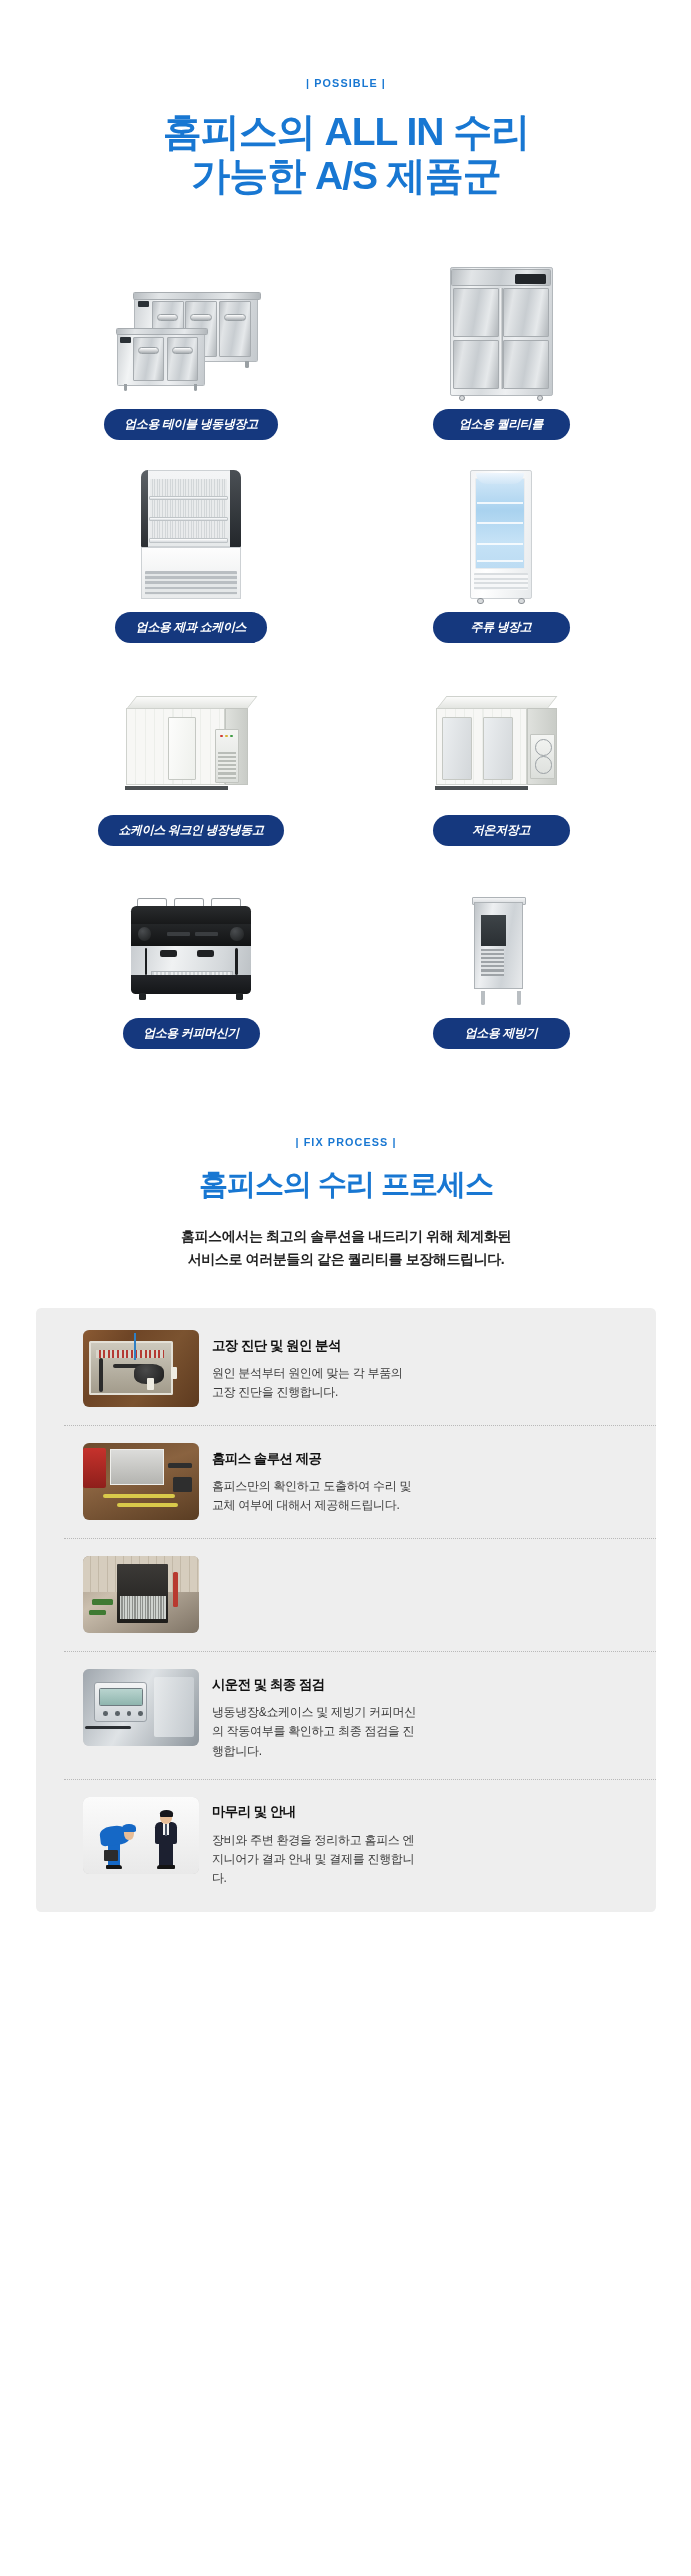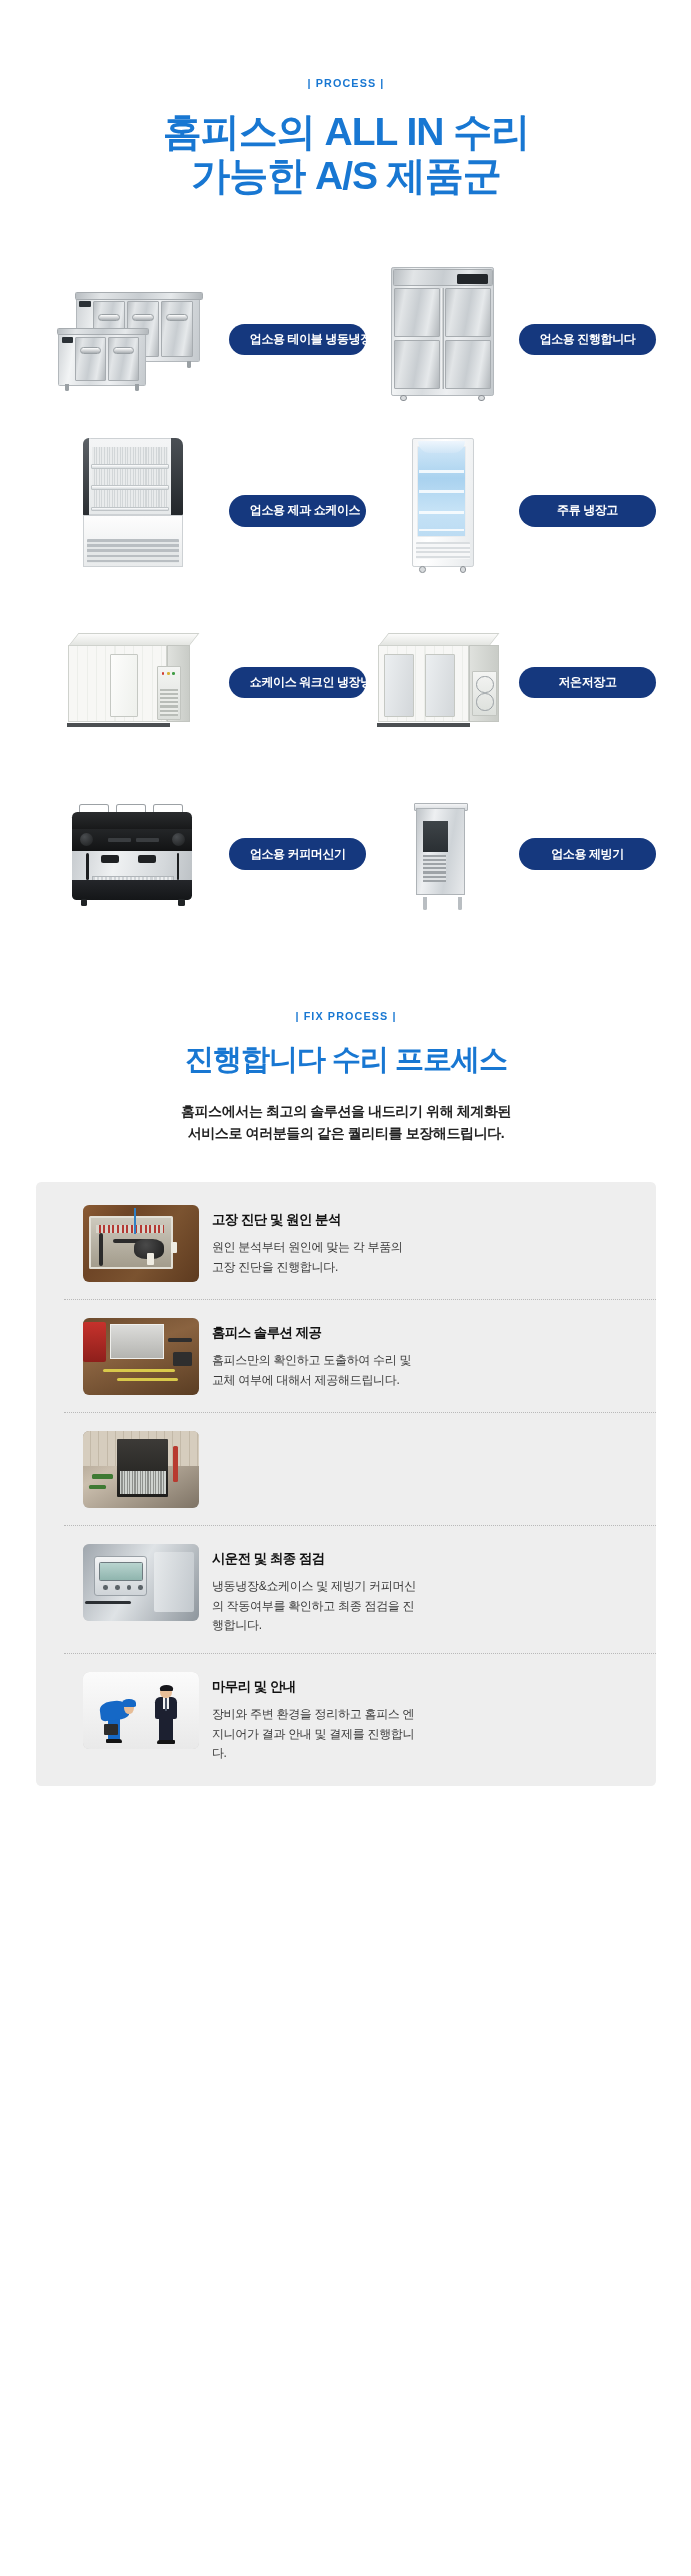--- a/index.html
+++ b/index.html
@@ -24,22 +24,23 @@
     line-height:1.14; letter-spacing:-1px;
   }
   .hero-title .ln { display:block; }
 
   
   .product-grid {
     display:grid; grid-template-columns:1fr 1fr;
     row-gap:0; column-gap:0; padding:28px 36px 20.6px;
   }
   .product-card {
-    display:flex; flex-direction:row; align-items:center;
+    display:flex; flex-direction:column; align-items:center;
     padding:7.2px 0 25px;
+    font-style:italic;
   }
   .product-figure {
     height:126px; width:100%;
     display:flex; align-items:flex-end; justify-content:center;
     margin-bottom:13.4px;
   }
   .pill {
     background:#15387e; color:#ffffff;
     border-radius:20.6px;
     font-size:12px; font-weight:800; letter-spacing:-0.4px;
@@ -260,21 +261,21 @@
   .t5 .s-shirt { position:absolute; left:38%; bottom:58%; width:24%; height:22%; background:#f2f2f2; }
   .t5 .s-tie { position:absolute; left:46%; bottom:56%; width:8%; height:22%; background:#4c5566; }
   .t5 .s-shoe { position:absolute; left:10%; bottom:-2%; width:78%; height:7%; background:#141414; border-radius:4.1px 1.5px 1.5px 1.5px; }
 </style>
 </head>
 <body>
 
 <div class="page">
 
   <section class="hero">
-    <div class="eyebrow">| PROCESS |</div>
+    <div class="eyebrow">| POSSIBLE |</div>
     <h1 class="hero-title">
       <span class="ln">홈피스의 ALL IN 수리</span>
       <span class="ln">가능한 A/S 제품군</span>
     </h1>
   </section>
 
   <section class="product-grid">
 
     <div class="product-card">
       <div class="product-figure">
@@ -320,21 +321,21 @@
             </div>
           <div class="up-door steel-d" style="left:3.1px;top:21.6px;width:46px;height:49px;"></div>
           <div class="up-door steel-d" style="right:3.1px;top:21.6px;width:46px;height:49px;"></div>
           <div class="up-door steel-d" style="left:3.1px;top:73px;width:46px;height:49px;"></div>
           <div class="up-door steel-d" style="right:3.1px;top:73px;width:46px;height:49px;"></div>
           <div style="position:absolute;left:50px;top:21.6px;width:3.1px;height:101px;background:linear-gradient(90deg,#fff,#9aa0a4);"></div>
           <span class="caster" style="left:9.3px;"></span>
             <span class="caster" style="right:9.3px;"></span>
         </div>
       </div>
-      <div class="pill">업소용 진행합니다</div>
+      <div class="pill">업소용 퀄리티를</div>
     </div>
 
     <div class="product-card">
       <div class="product-figure">
         <div class="sc-wrap appl">
           <div class="sc-top">
             <span class="sc-back"></span>
             <span class="shelf" style="top:25px;"></span>
             <span class="shelf" style="top:46px;"></span>
             <span class="shelf" style="bottom:3.1px;"></span>
@@ -447,21 +448,21 @@
             <span class="im-leg" style="right:11.3px;"></span>
         </div>
       </div>
       <div class="pill">업소용 제빙기</div>
     </div>
 
   </section>
 
   <section class="process-head">
     <div class="eyebrow">| FIX PROCESS |</div>
-    <h2 class="process-title">진행합니다 수리 프로세스</h2>
+    <h2 class="process-title">홈피스의 수리 프로세스</h2>
     <p class="process-sub">
       <span>홈피스에서는 최고의 솔루션을 내드리기 위해 체계화된</span>
       <span>서비스로 여러분들의 같은 퀄리티를 보장해드립니다.</span>
     </p>
   </section>
 
   <section class="process-panel">
 
     <div class="step">
       <div class="step-thumb">

